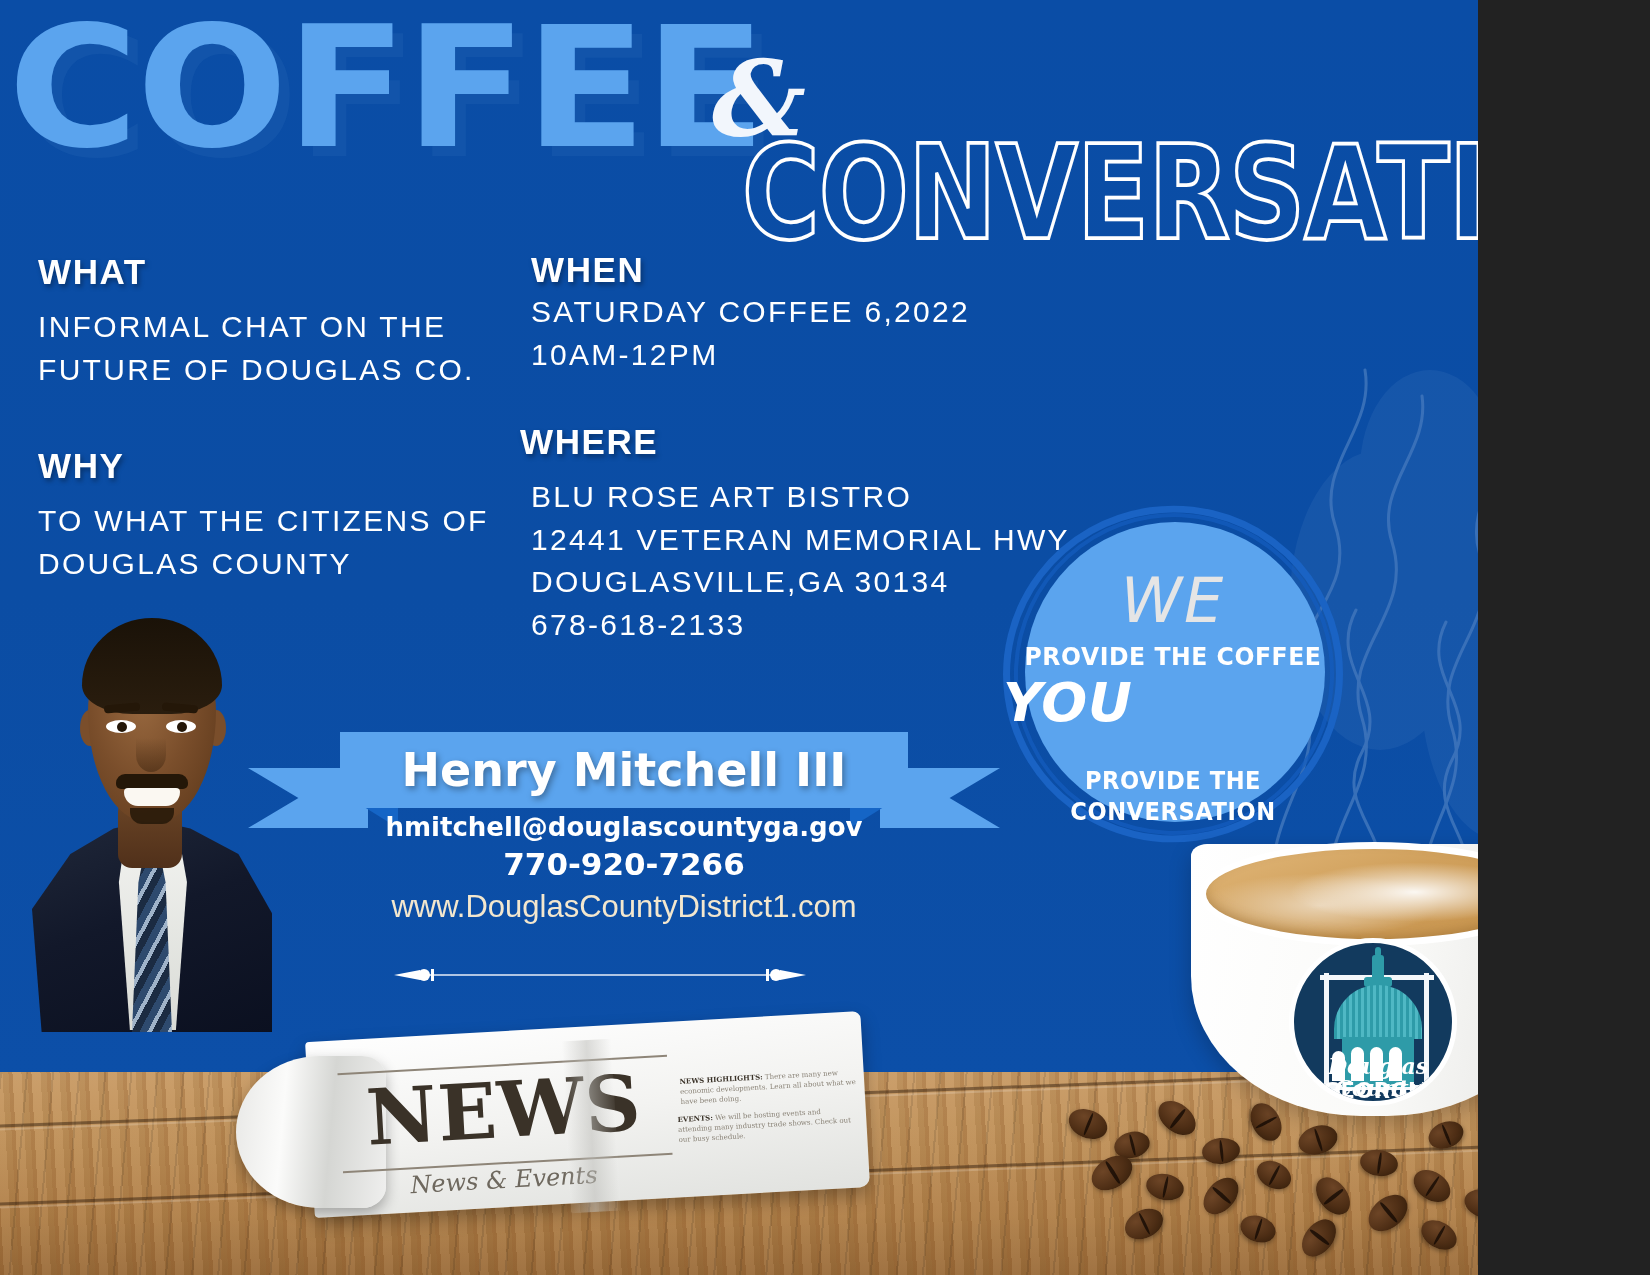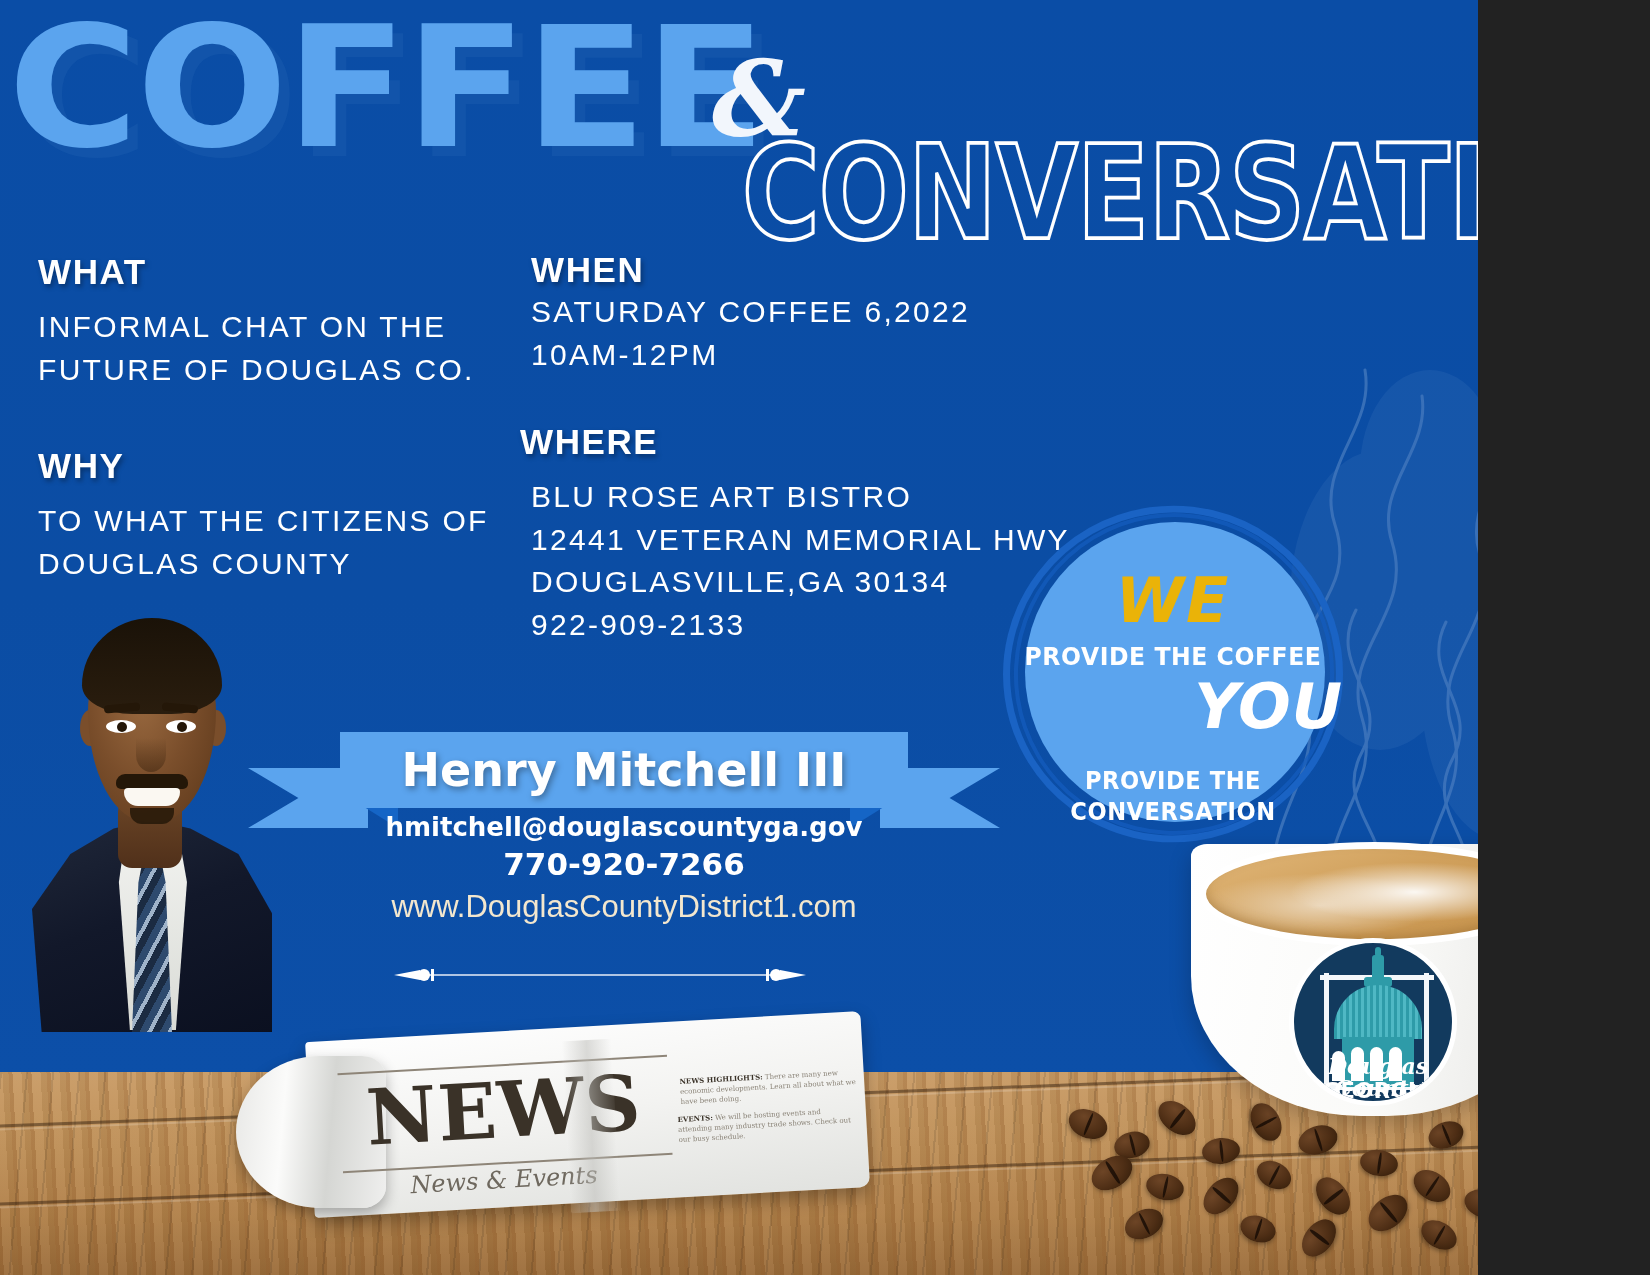--- a/index.html
+++ b/index.html
@@ -237,34 +237,34 @@
     border:4px solid rgba(20,92,190,.75);
     transform:rotate(14deg);
   }
   .badge-fill {
     position:absolute; left:22px; top:18px; width:300px; height:300px;
     border-radius:50%;
     background:#5BA4EE;
   }
   .bg-we {
     position:absolute; left:0; top:66px; width:340px; text-align:center;
-    font-family:"DejaVu Sans", sans-serif; font-style:italic; font-weight:bold;
-    font-size:62px; line-height:1; color:#eab308;
+    font-family:"DejaVu Sans", sans-serif; font-style:italic; font-weight:normal;
+    font-size:62px; line-height:1; color:#e5e5e5;
     letter-spacing:2px;
   }
   .bg-l1 {
     position:absolute; left:0; top:140px; width:340px; text-align:center;
     font-family:"DejaVu Sans", sans-serif; font-weight:bold;
     font-size:25px; line-height:1; color:#FFFFFF; letter-spacing:.6px;
     transform:scaleX(.94);
   }
   .bg-you {
-    position:absolute; left:0; top:172px; width:340px; text-align:right;
+    position:absolute; left:0; top:172px; width:340px; text-align:left;
     font-family:"DejaVu Sans", sans-serif; font-style:italic; font-weight:bold;
-    font-size:62px; line-height:1; color:#FFFFFF; letter-spacing:1px;
+    font-size:54px; line-height:1; color:#FFFFFF; letter-spacing:1px;
   }
   .bg-l2 {
     position:absolute; left:0; top:262px; width:340px; text-align:center;
     font-family:"DejaVu Sans", sans-serif; font-weight:bold;
     font-size:24px; line-height:1.3; color:#FFFFFF; letter-spacing:.6px;
     transform:scaleX(.94);
   }
 
   
   .steam { position:absolute; left:1130px; top:300px; width:520px; height:620px;
@@ -441,21 +441,21 @@
 DOUGLAS COUNTY</div>
 
   <div class="info-label" id="lbl-when">WHEN</div>
   <div class="info-body" id="txt-when">SATURDAY COFFEE 6,2022
 10AM-12PM</div>
 
   <div class="info-label" id="lbl-where">WHERE</div>
   <div class="info-body" id="txt-where">BLU ROSE ART BISTRO
 12441 VETERAN MEMORIAL HWY
 DOUGLASVILLE,GA 30134
-922-909-2133</div>
+678-618-2133</div>
 
   <div class="headshot">
     <div class="hs-suit"></div>
     <div class="hs-shirt"></div>
     <div class="hs-tie"></div>
     <div class="hs-neck"></div>
     <div class="hs-ear l"></div>
     <div class="hs-ear r"></div>
     <div class="hs-face"></div>
     <div class="hs-hair"></div>

